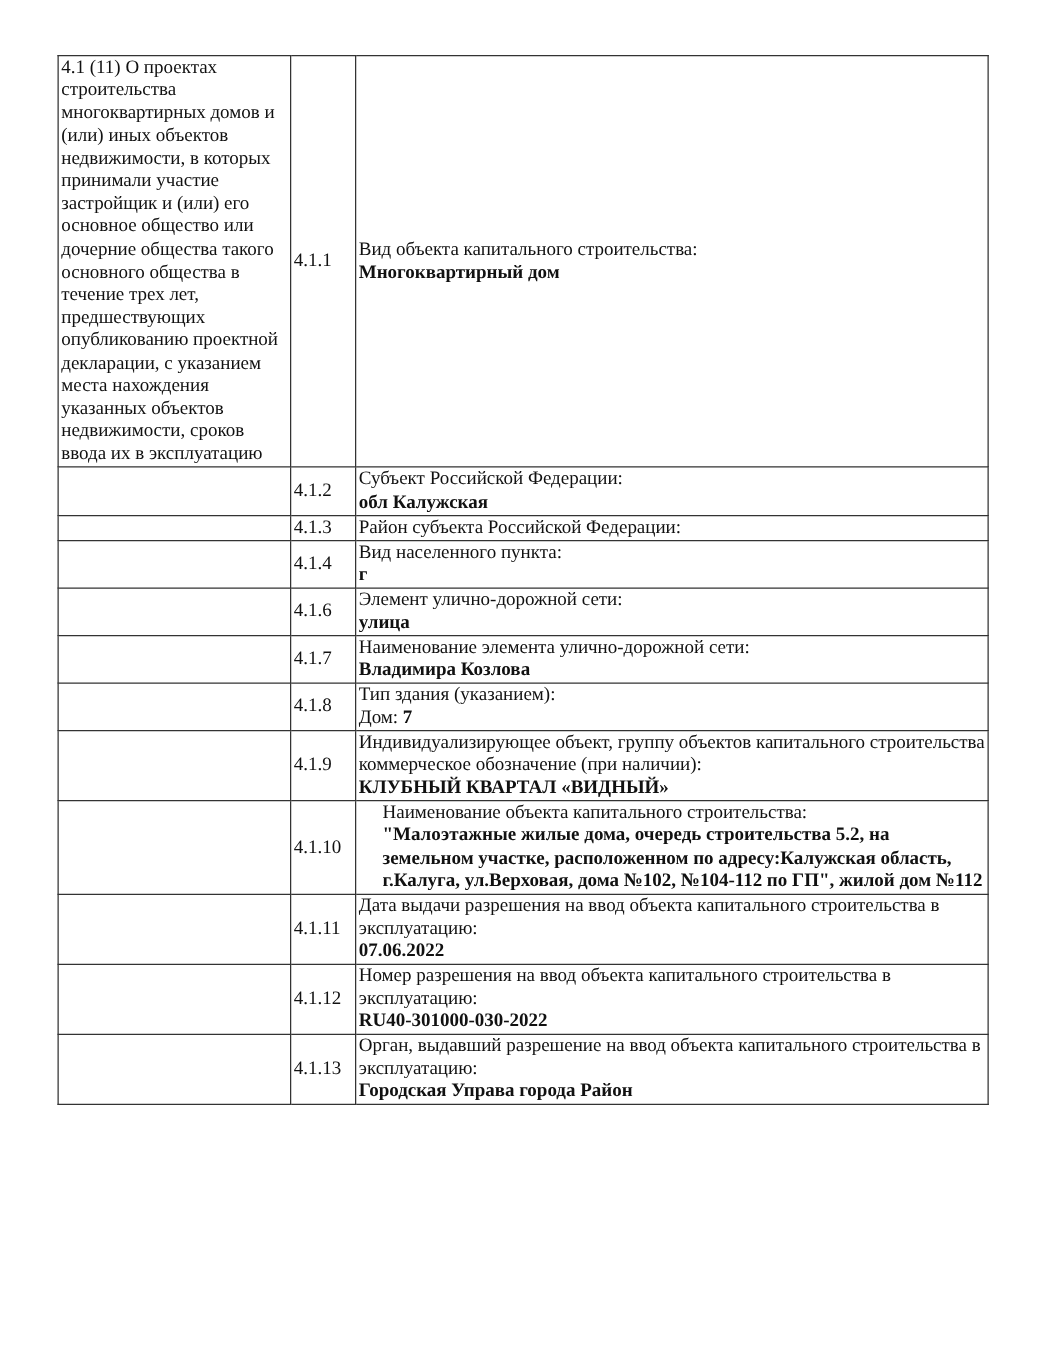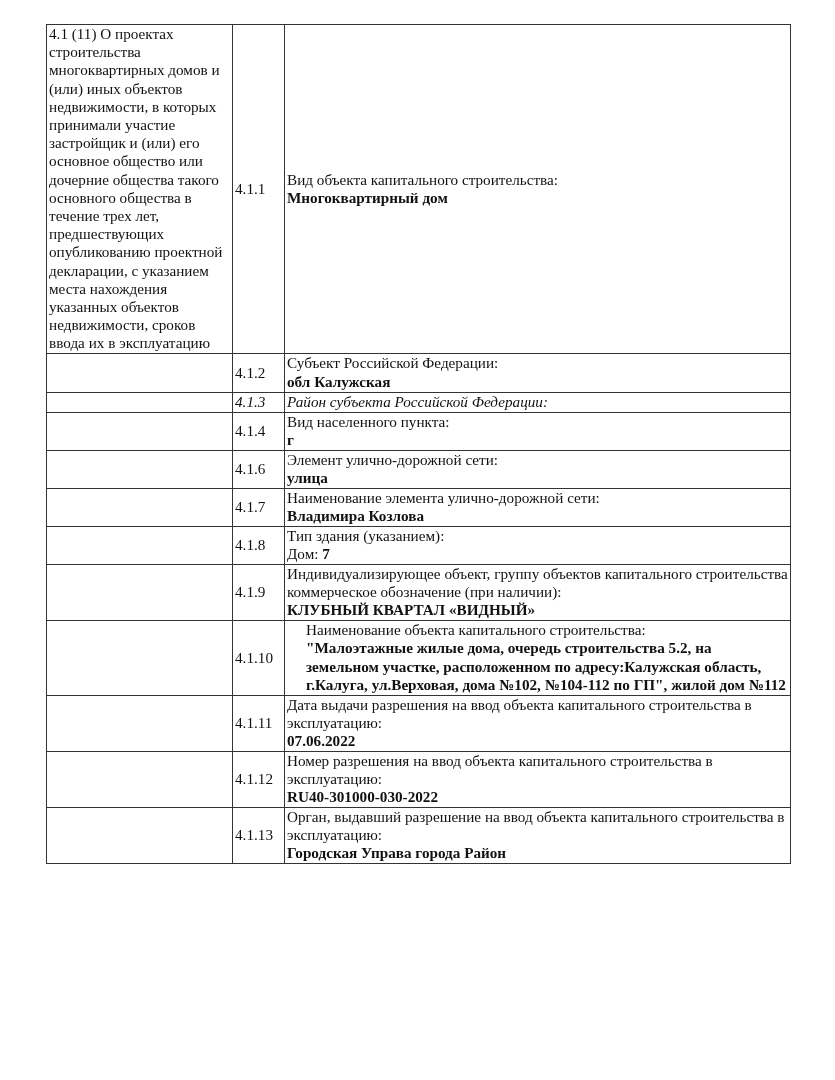--- a/index.html
+++ b/index.html
@@ -11,21 +11,21 @@
       width: 835px;
       height: 1080px;
       position: relative;
       overflow: hidden;
       font-family: "Liberation Serif", "DejaVu Serif", serif;
       color: #111111;
     }
     table.doc {
       position: absolute;
       left: 46px;
-      top: 24px;
+      top: 44px;
       width: 744px;
       border-collapse: collapse;
       table-layout: fixed;
       font-size: 15.2px;
       line-height: 18.2px;
     }
     table.doc td {
       border: 1.5px solid #333333;
       padding: 0 2px 0 2px;
       vertical-align: middle;
@@ -39,21 +39,21 @@
     }
     td.code {
       white-space: nowrap;
       padding-left: 1px;
     }
     .label { display: block; }
     .value { display: block; font-weight: bold; }
     .inline-value { font-weight: bold; }
     .r1 { height: 314px; }
     .r2 { height: 39px; }
-    .r3 { height: 20px; font-style: italic; }
+    .r3 { height: 20px; }
     .r4 { height: 38px; }
     .r5 { height: 38px; }
     .r6 { height: 38px; margin-left: 12px; }
     .r7 { height: 38px; }
     .r8 { height: 38px; }
     .r9 { height: 56px; }
     .r10 { height: 75px; }
     .r11 { height: 56px; }
     .r12 { height: 56px; }
     .r13 { height: 56px; }

